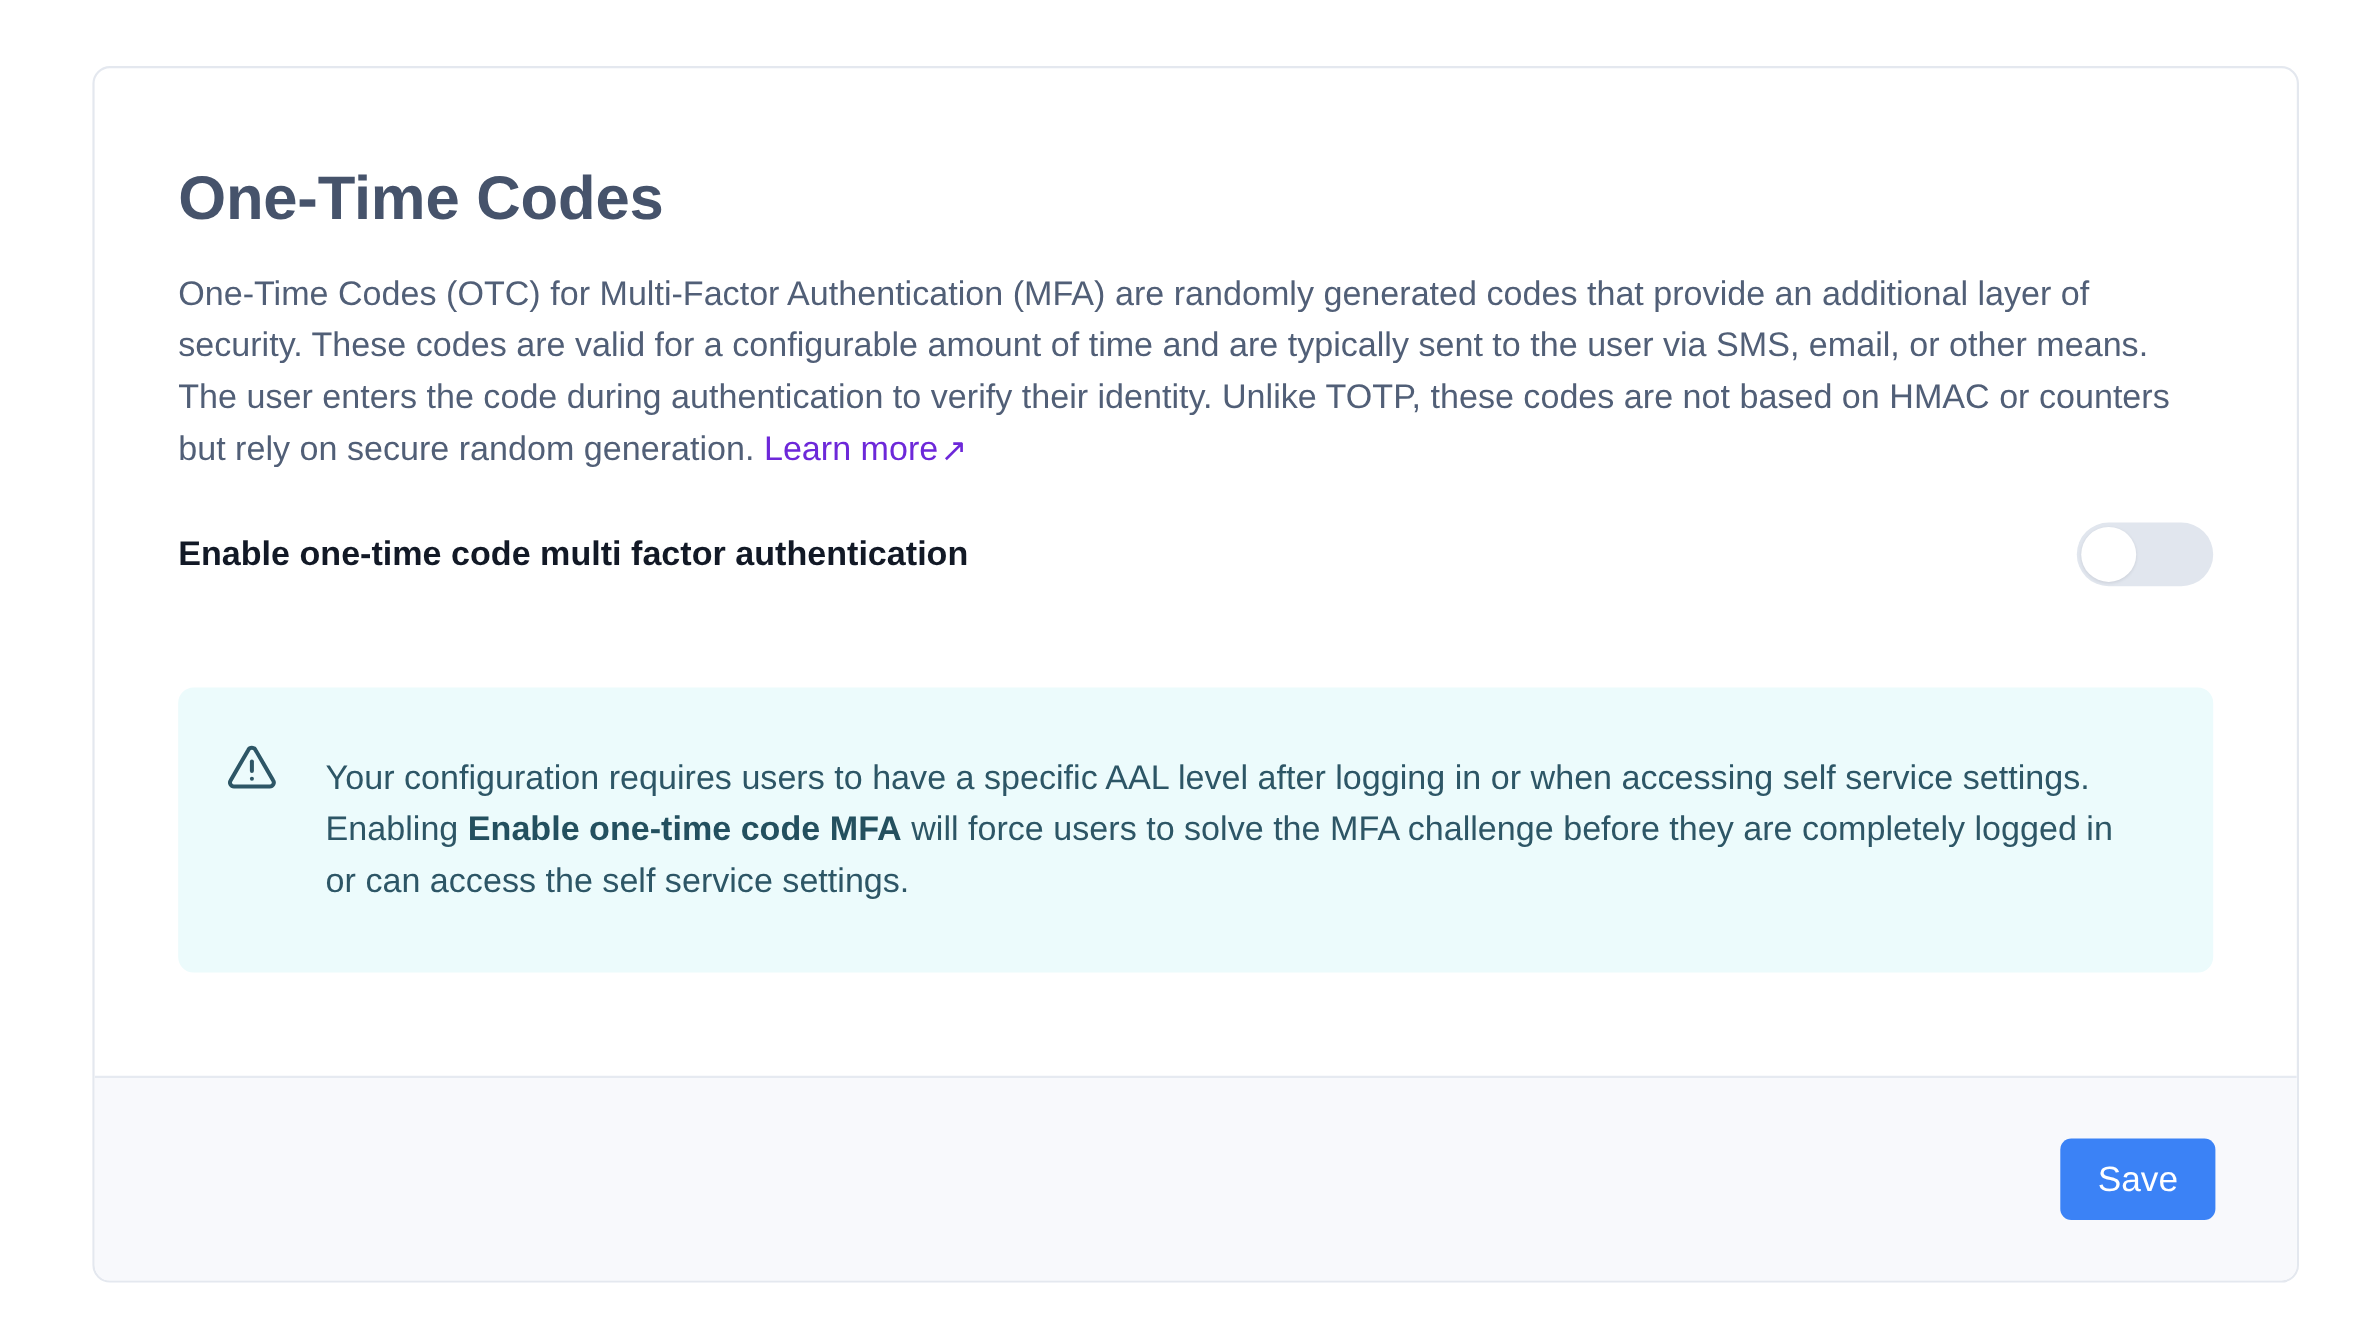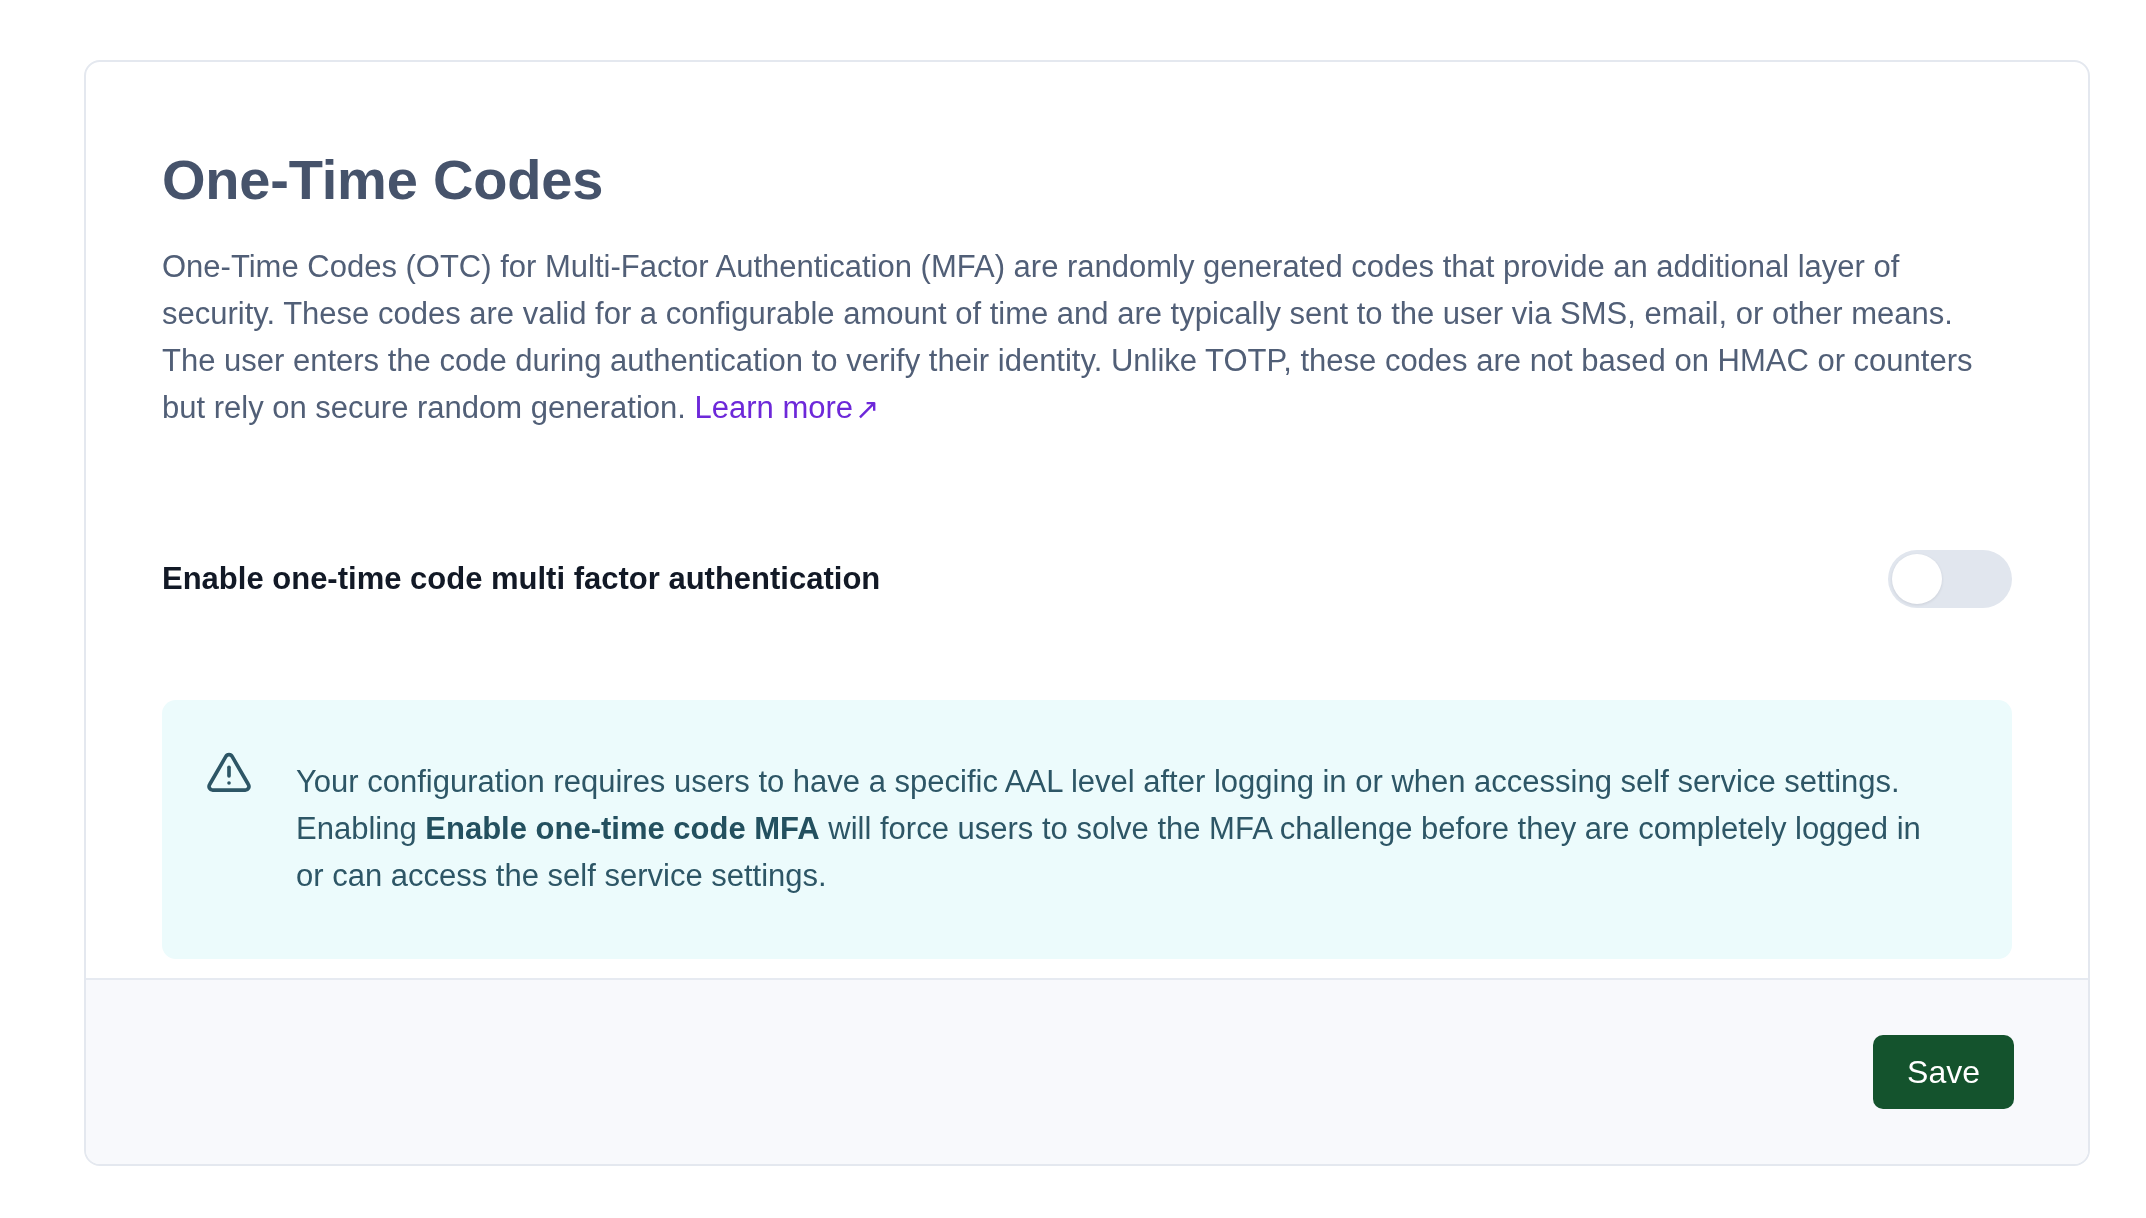--- a/index.html
+++ b/index.html
@@ -73,21 +73,21 @@
     font-size: 29px;
     line-height: 1;
     transform: translateY(1px);
     margin-left: 2px;
   }
 
   
   .setting-row {
     display: flex;
     align-items: center;
-    margin-top: 119px;
+    margin-top: 44px;
     gap: 40px;
   }
   .setting-text {
     flex: 1 1 auto;
     min-width: 0;
   }
   .setting-label {
     margin: 0;
     font-size: 31px;
     font-weight: 700;
@@ -160,21 +160,21 @@
     height: 186px;
     background: #f8f9fc;
     border-top: 2px solid #e6eaf1;
     display: flex;
     align-items: center;
     justify-content: flex-end;
     padding-right: 74px;
     box-sizing: border-box;
   }
   .save-button {
-    background: #14532d;
+    background: #3b82f6;
     color: #ffffff;
     font-family: "Liberation Sans", sans-serif;
     font-size: 32px;
     font-weight: 400;
     line-height: 1;
     border: none;
     border-radius: 10px;
     padding: 0 34px;
     height: 74px;
     min-width: 136px;

